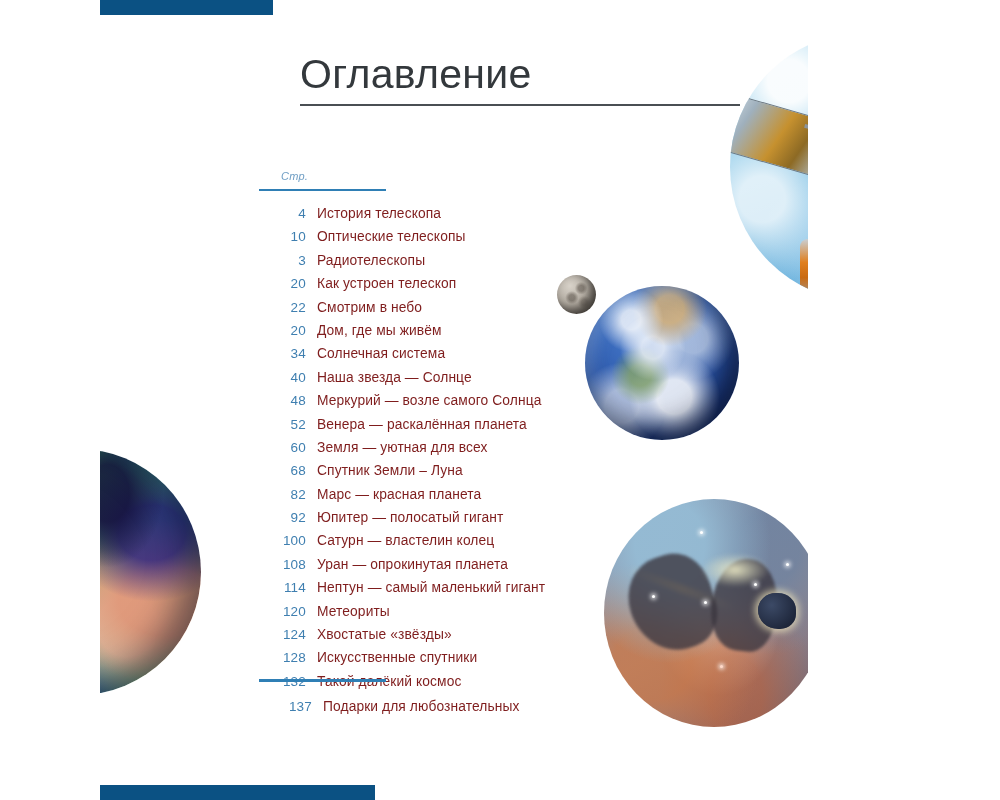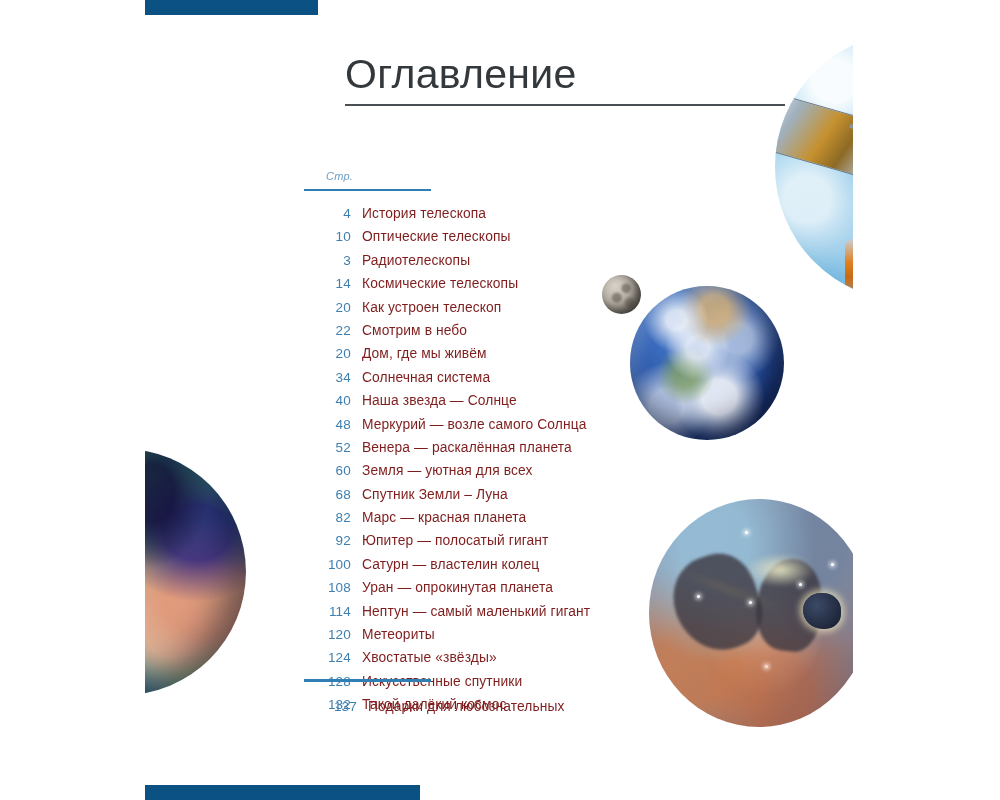--- a/index.html
+++ b/index.html
@@ -14,21 +14,20 @@
     overflow: hidden;
     position: relative;
   }
   .page {
     position: absolute;
     inset: 0;
     width: 808px;
     height: 800px;
     background: #ffffff;
     overflow: hidden;
-    margin-left: 45px;
   }
 
   
   .bar-top {
     position: absolute;
     left: 100px;
     top: 0px;
     width: 173px;
     height: 15px;
     background: #0b5183;
@@ -404,24 +403,20 @@
         <span class="toc-page">4</span>
         <span class="toc-label">История телескопа</span>
       </div>
       <div class="toc-row">
         <span class="toc-page">10</span>
         <span class="toc-label">Оптические телескопы</span>
       </div>
       <div class="toc-row">
         <span class="toc-page">3</span>
         <span class="toc-label">Радиотелескопы</span>
-      </div>
-      <div class="toc-row">
-        <span class="toc-page">14</span>
-        <span class="toc-label">Космические телескопы</span>
       </div>
       <div class="toc-row">
         <span class="toc-page">20</span>
         <span class="toc-label">Как устроен телескоп</span>
       </div>
       <div class="toc-row">
         <span class="toc-page">22</span>
         <span class="toc-label">Смотрим в небо</span>
       </div>
       <div class="toc-row">

